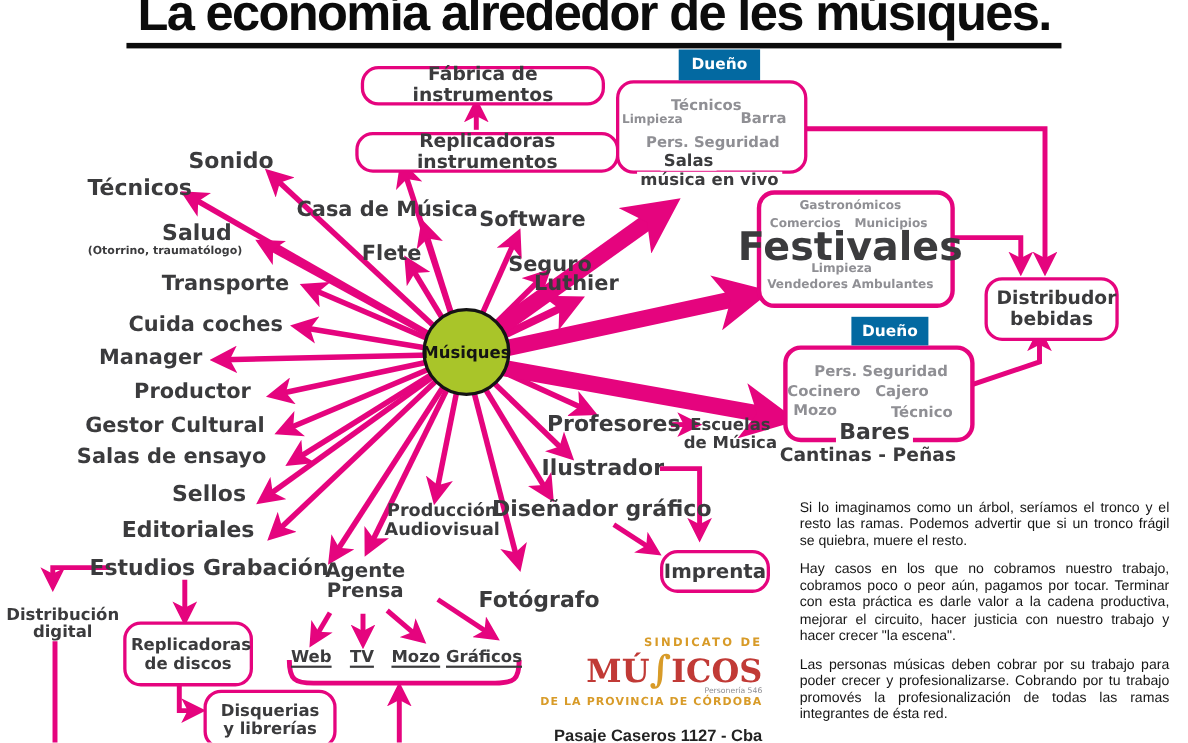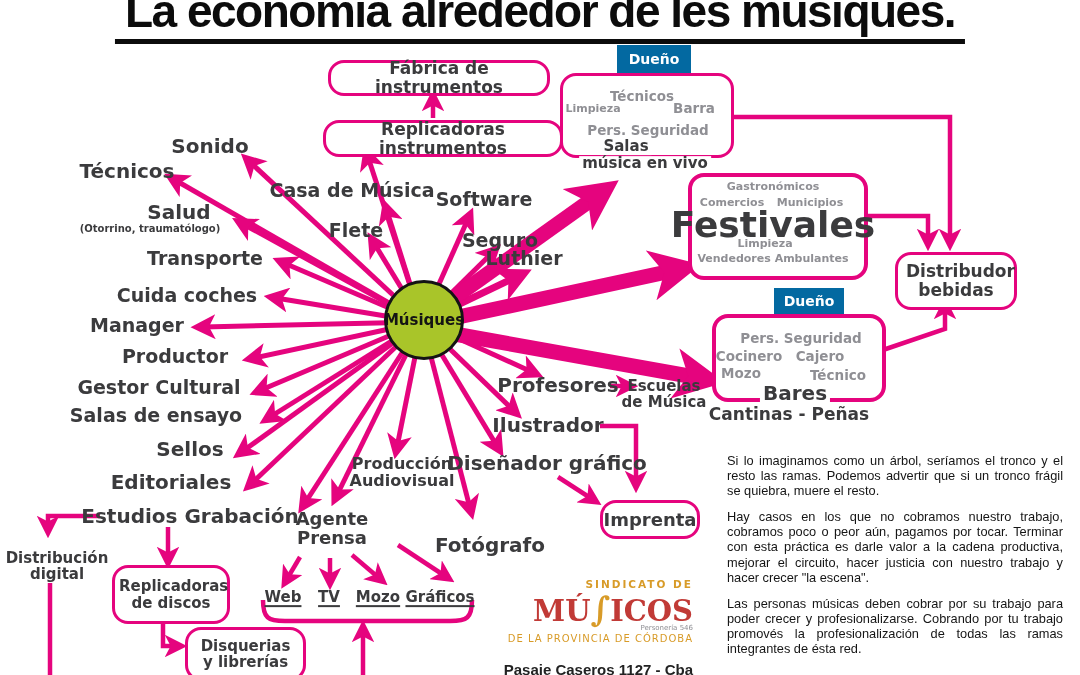--- a/index.html
+++ b/index.html
@@ -52,21 +52,21 @@
   .thick{stroke:#e5047e;stroke-width:15;fill:none}
   .conn{stroke:#e5047e;stroke-width:4.5;fill:none}
   #sidebar{
     position:absolute;left:727px;top:453px;width:336px;z-index:3;
     font-family:"Liberation Sans",sans-serif;font-size:12.8px;line-height:1.18;
     color:#151515;text-align:justify;
   }
   #sidebar p{margin:0 0 11px 0}
   #logo{position:absolute;left:475px;top:578px;width:218px;text-align:right;z-index:3}
   #logo .arc{color:#d89b28;font-weight:bold;letter-spacing:2px;font-size:10.5px}
-  #logo .arc2{color:#d89b28;font-weight:normal;letter-spacing:1px;font-size:10px;margin-top:1px}
+  #logo .arc2{color:#d89b28;font-weight:bold;letter-spacing:1px;font-size:10px;margin-top:1px}
   #logo .name{
     font-family:"DejaVu Serif",serif;color:#c13a36;font-size:29px;font-weight:bold;
     line-height:1;margin-top:2px;
   }
   #logo .clef{color:#d89b28;font-style:italic;font-size:34px;font-weight:bold}
   #logo .pers{font-size:7px;color:#8f8f94;margin:-2px 0 1px 70px}
   #logo .addr{font-size:15px;font-weight:bold;color:#222;margin-top:17px;
     font-family:"Liberation Sans",sans-serif}
 </style>
 </head>

